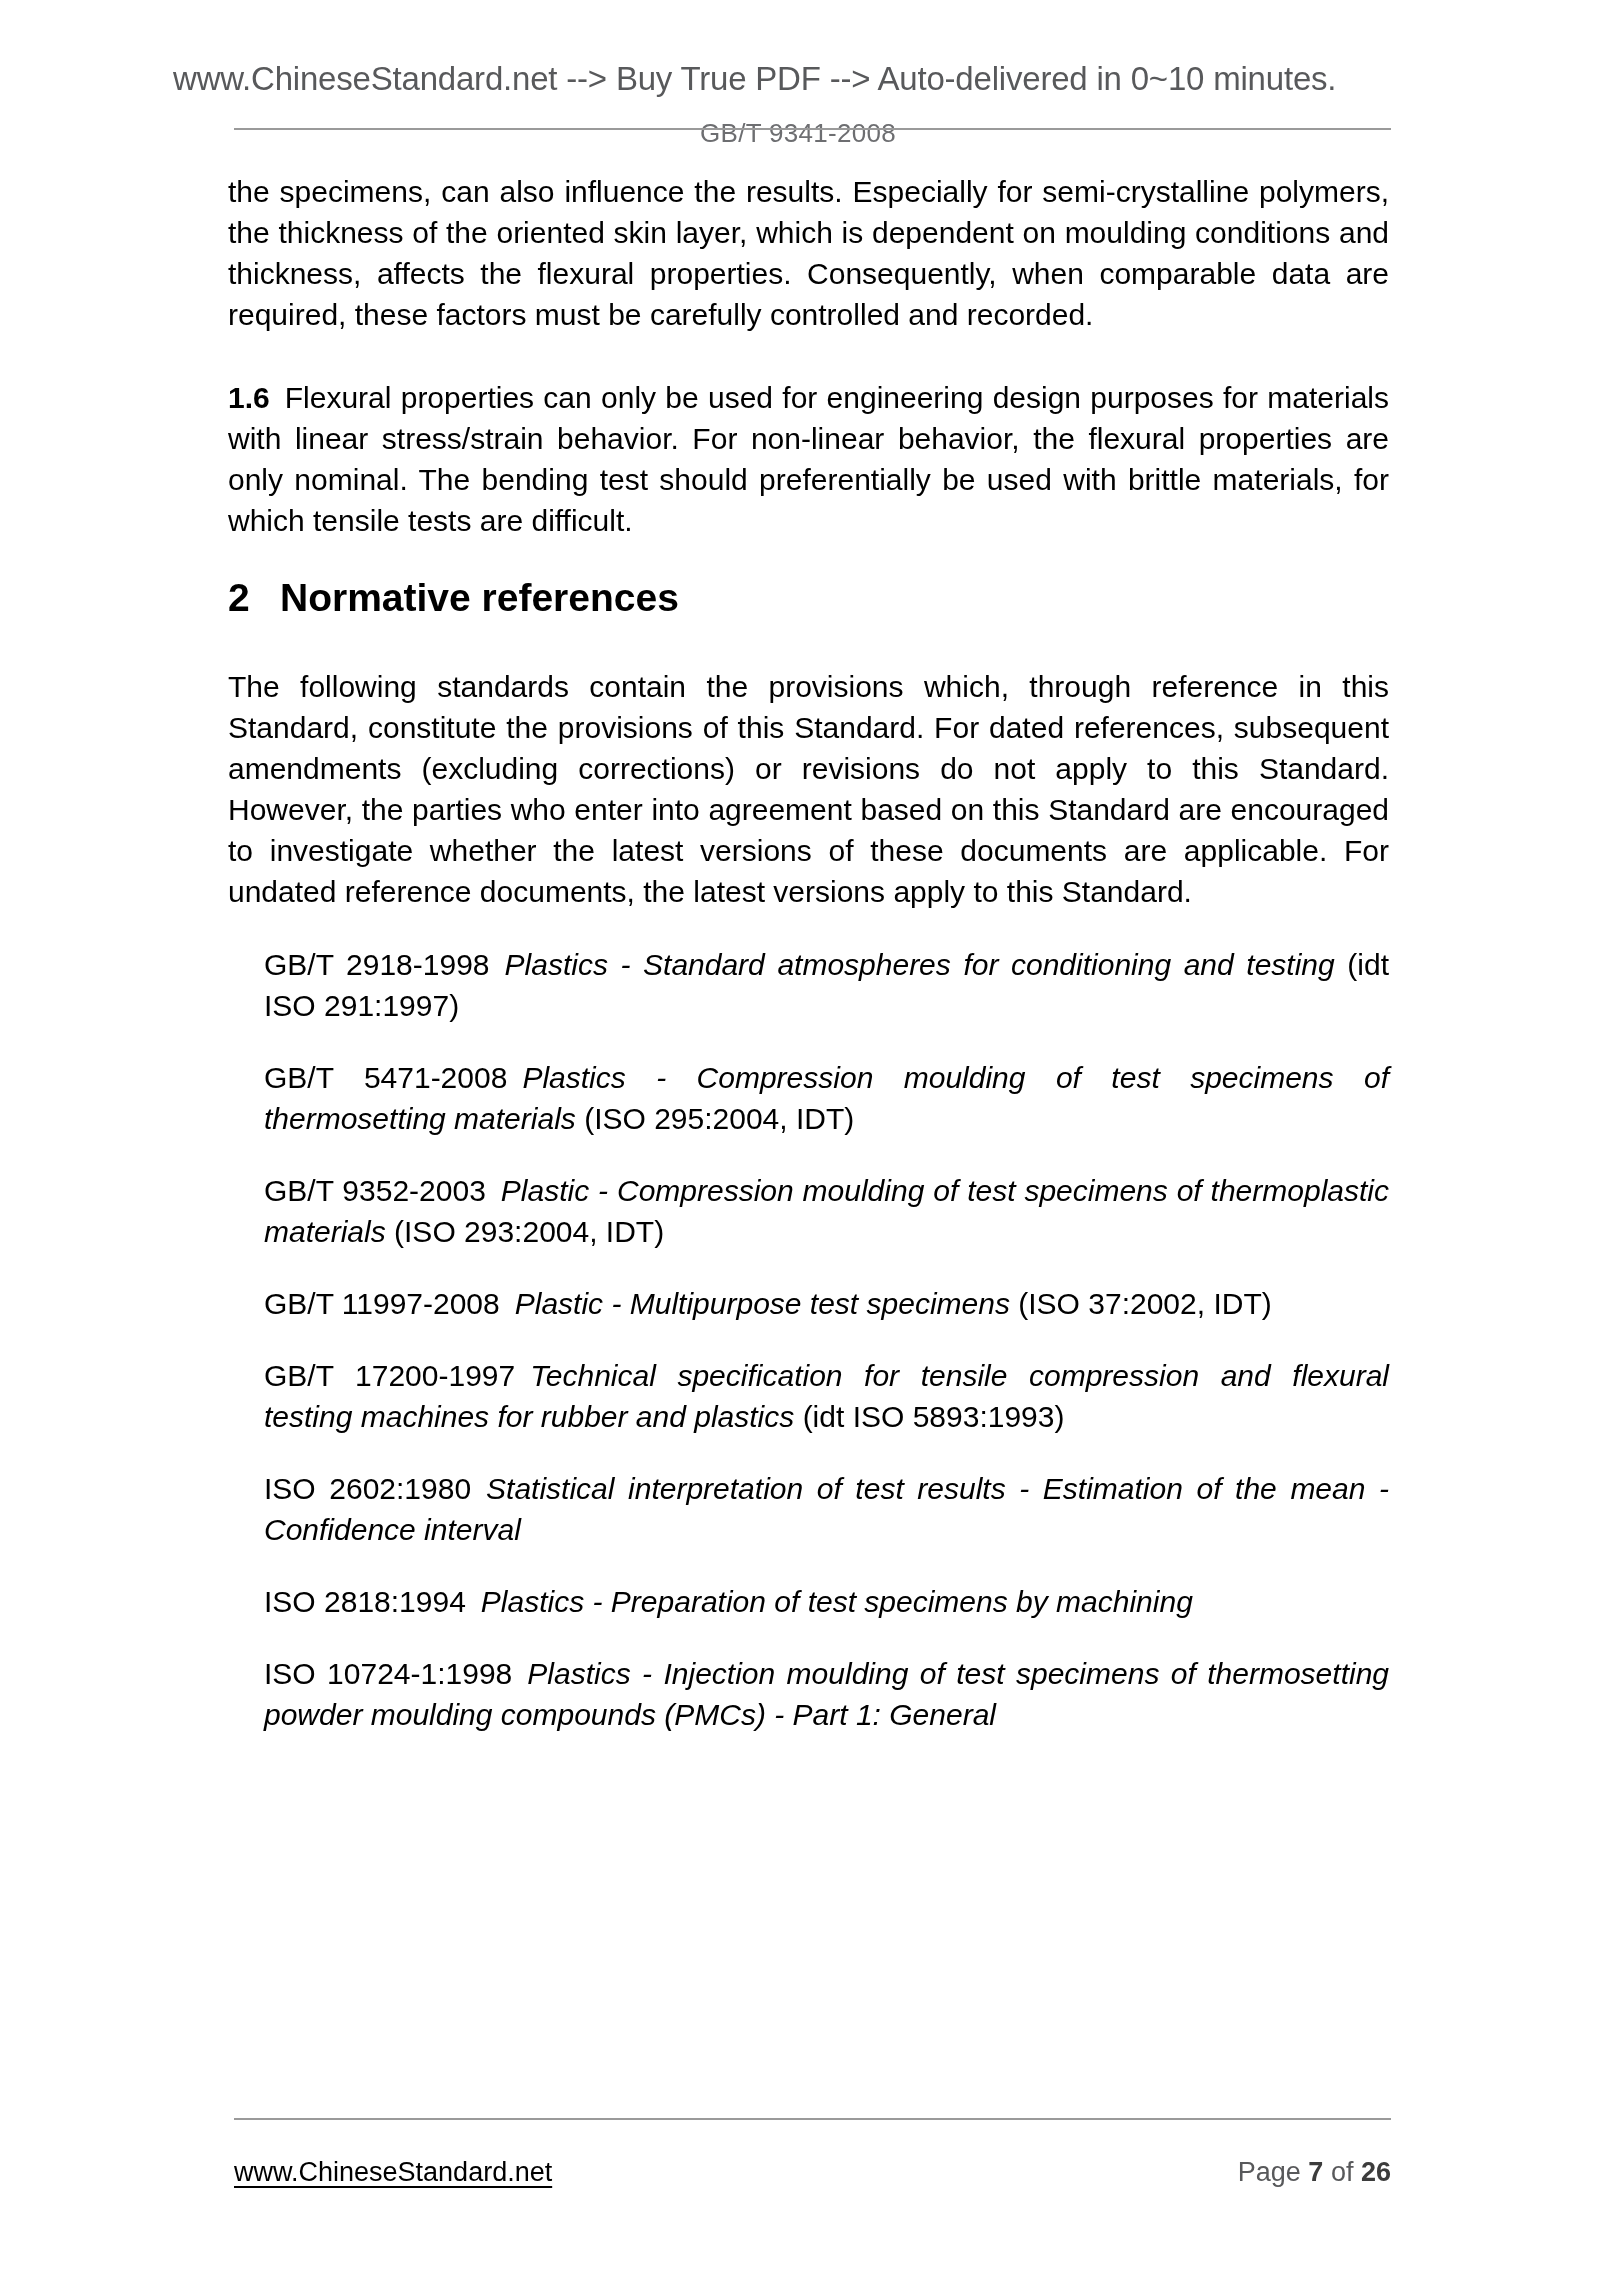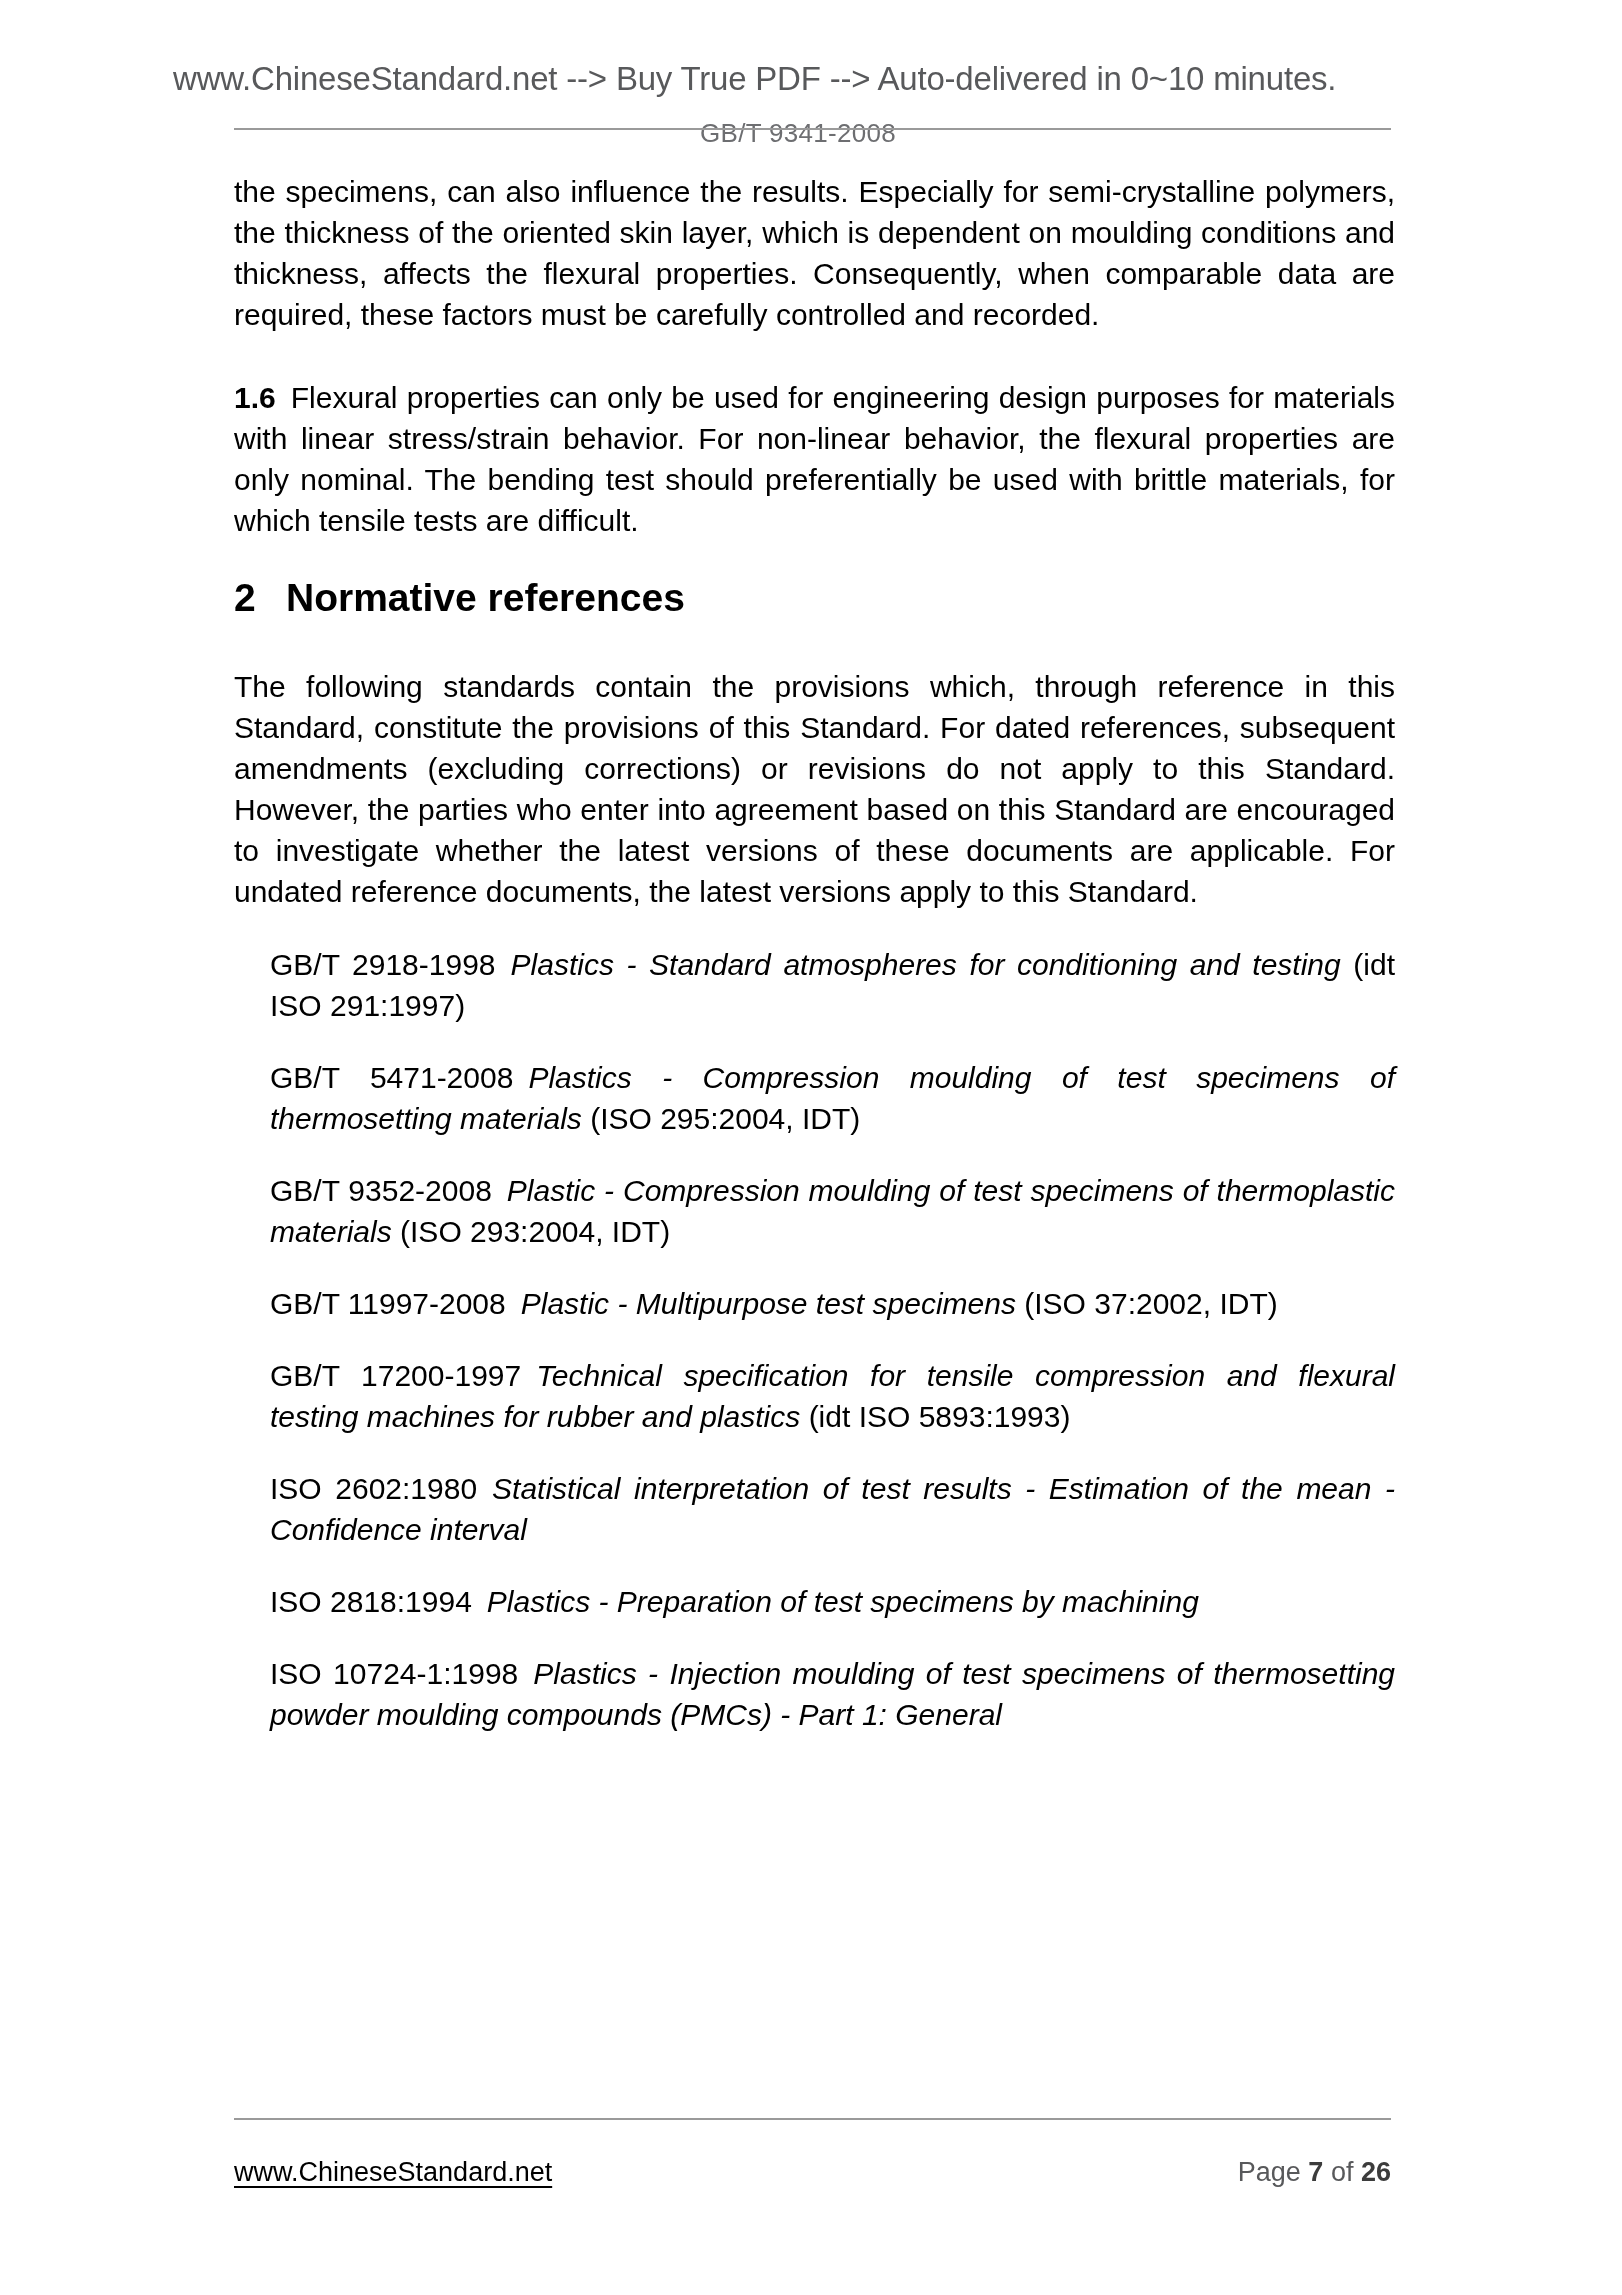--- a/index.html
+++ b/index.html
@@ -54,21 +54,21 @@
     left: 234px;
     top: 128px;
     width: 1157px;
     height: 1.7px;
     background: #9a9a9a;
   }
 
   
   .content {
     position: absolute;
-    left: 234px;
+    left: 228px;
     top: 171px;
     width: 1161px;
   }
   p.body-par {
     margin: 0 0 32px 0;
     font-size: 30px;
     line-height: 41px;
     text-align: justify;
     text-justify: inter-word;
   }
@@ -189,21 +189,21 @@
     <p class="body-par gap-after-intro">The following standards contain the provisions which, through reference in this Standard, constitute the provisions of this Standard. For dated references, subsequent amendments (excluding corrections) or revisions do not apply to this Standard. However, the parties who enter into agreement based on this Standard are encouraged to investigate whether the latest versions of these documents are applicable. For undated reference documents, the latest versions apply to this Standard.</p>
 
     <ul class="ref-list">
       <li class="ref-item">
         <span class="ref-code">GB/T 2918-1998</span><span class="ref-sep"></span><span class="ref-title">Plastics - Standard atmospheres for conditioning and testing</span> <span class="ref-trail">(idt ISO 291:1997)</span>
       </li>
       <li class="ref-item">
         <span class="ref-code">GB/T 5471-2008</span><span class="ref-sep"></span><span class="ref-title">Plastics - Compression moulding of test specimens of thermosetting materials</span> <span class="ref-trail">(ISO 295:2004, IDT)</span>
       </li>
       <li class="ref-item">
-        <span class="ref-code">GB/T 9352-2008</span><span class="ref-sep"></span><span class="ref-title">Plastic - Compression moulding of test specimens of thermoplastic materials</span> <span class="ref-trail">(ISO 293:2004, IDT)</span>
+        <span class="ref-code">GB/T 9352-2003</span><span class="ref-sep"></span><span class="ref-title">Plastic - Compression moulding of test specimens of thermoplastic materials</span> <span class="ref-trail">(ISO 293:2004, IDT)</span>
       </li>
       <li class="ref-item">
         <span class="ref-code">GB/T 11997-2008</span><span class="ref-sep"></span><span class="ref-title">Plastic - Multipurpose test specimens</span> <span class="ref-trail">(ISO 37:2002, IDT)</span>
       </li>
       <li class="ref-item">
         <span class="ref-code">GB/T 17200-1997</span><span class="ref-sep"></span><span class="ref-title">Technical specification for tensile compression and flexural testing machines for rubber and plastics</span> <span class="ref-trail">(idt ISO 5893:1993)</span>
       </li>
       <li class="ref-item">
         <span class="ref-code">ISO 2602:1980</span><span class="ref-sep"></span><span class="ref-title">Statistical interpretation of test results - Estimation of the mean - Confidence interval</span><span class="ref-trail"></span>
       </li>

